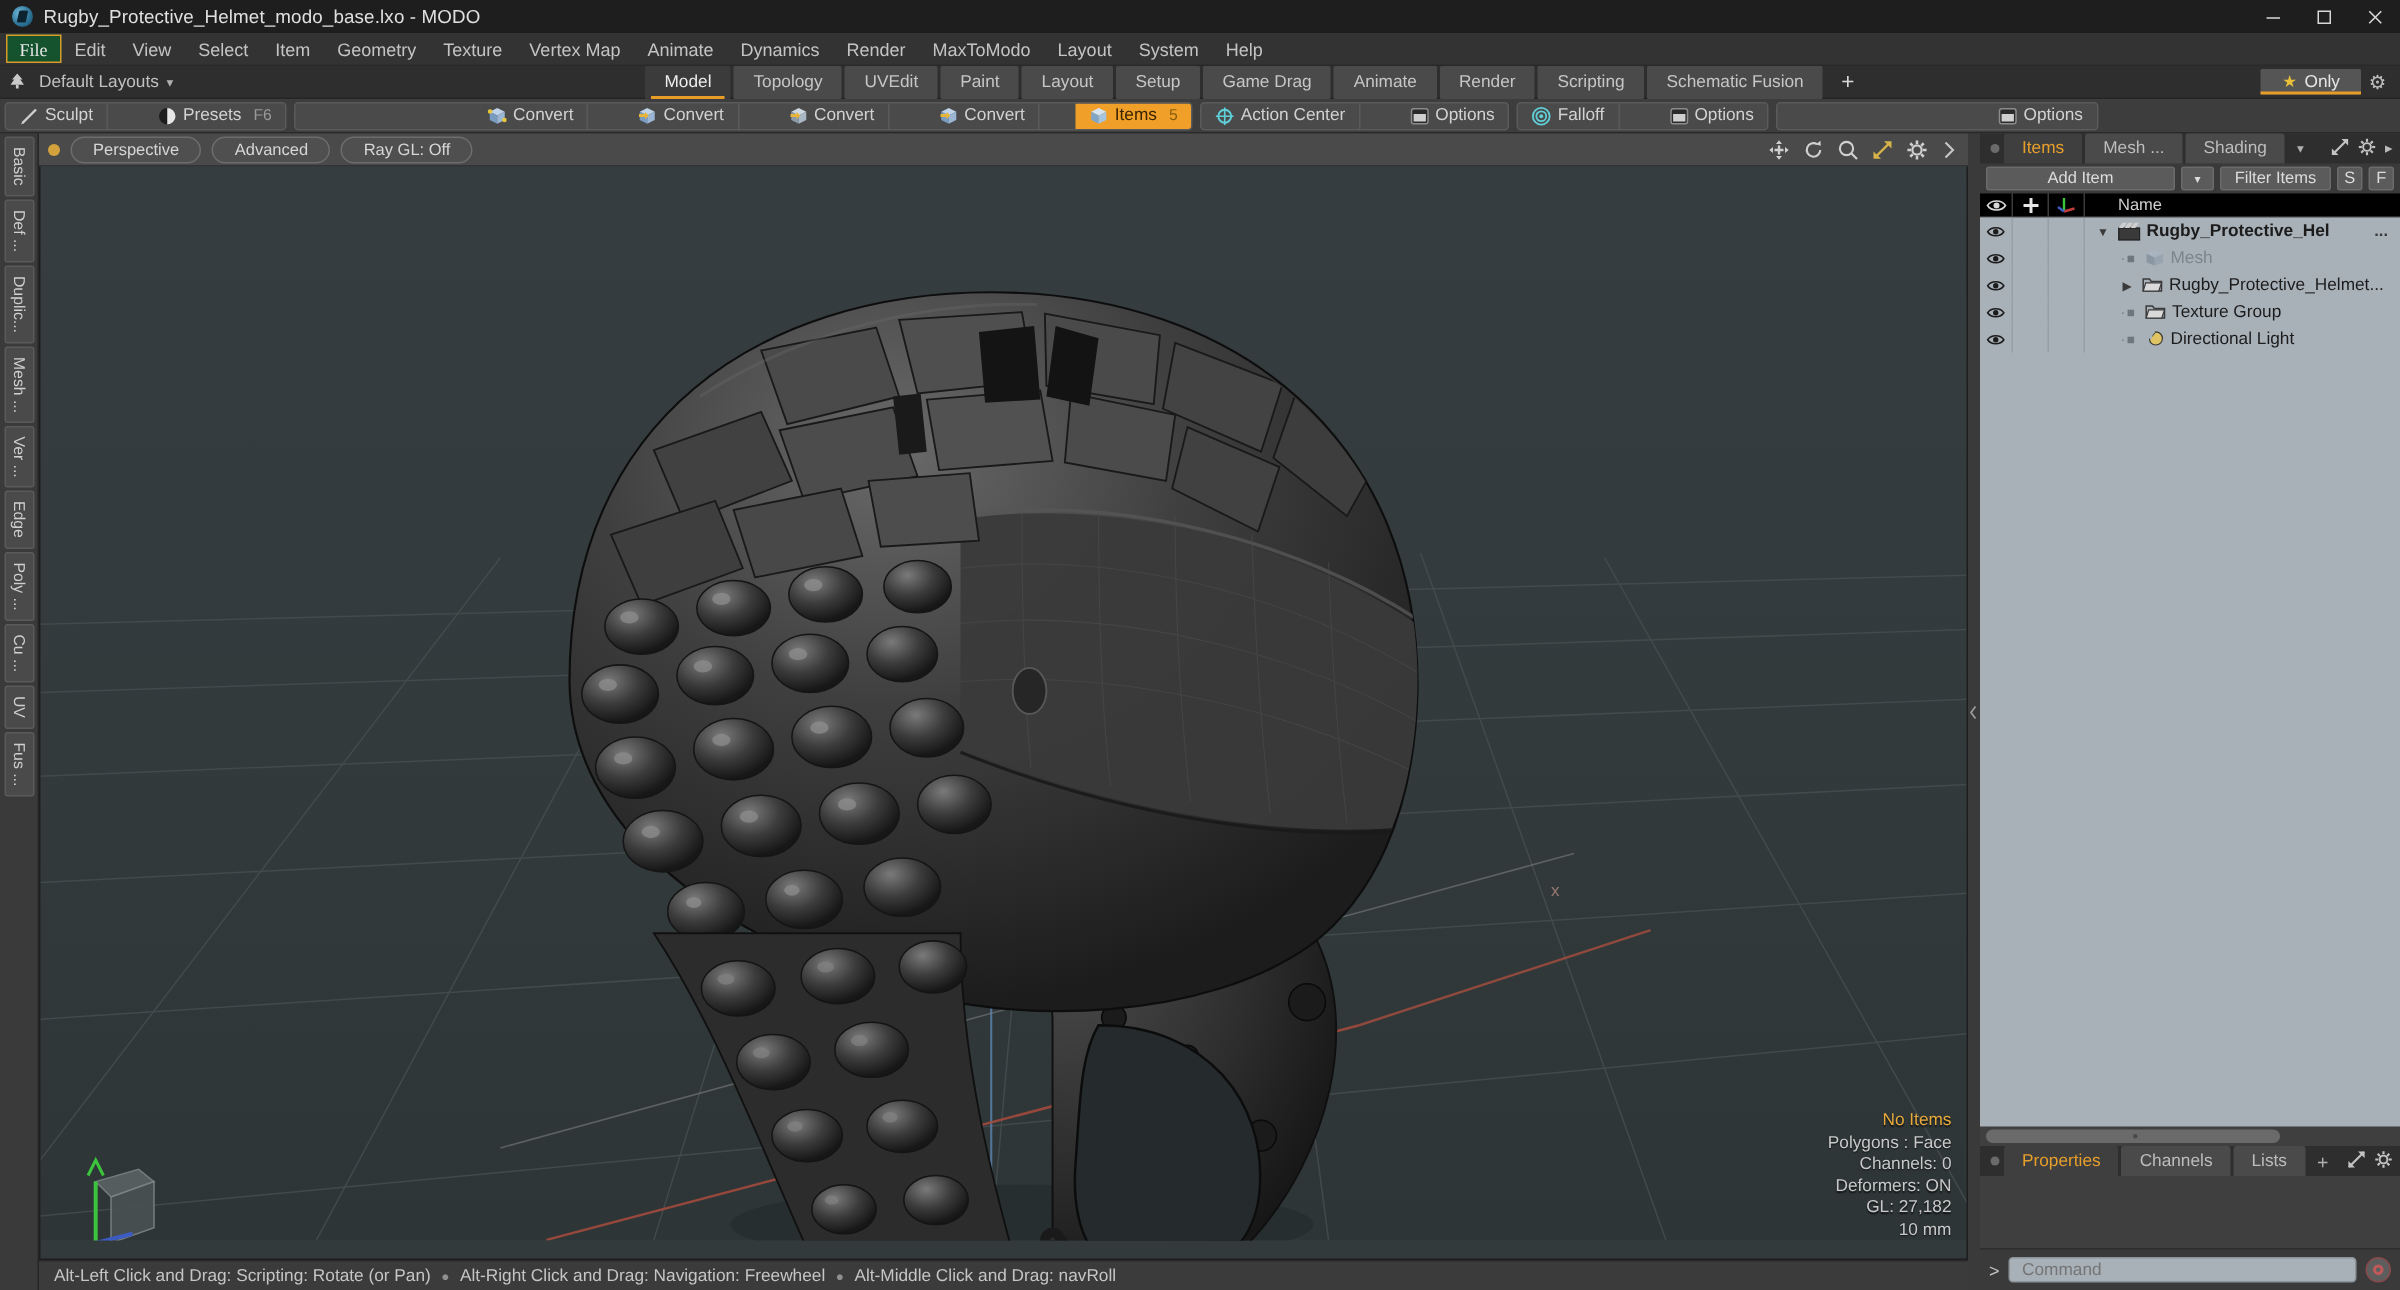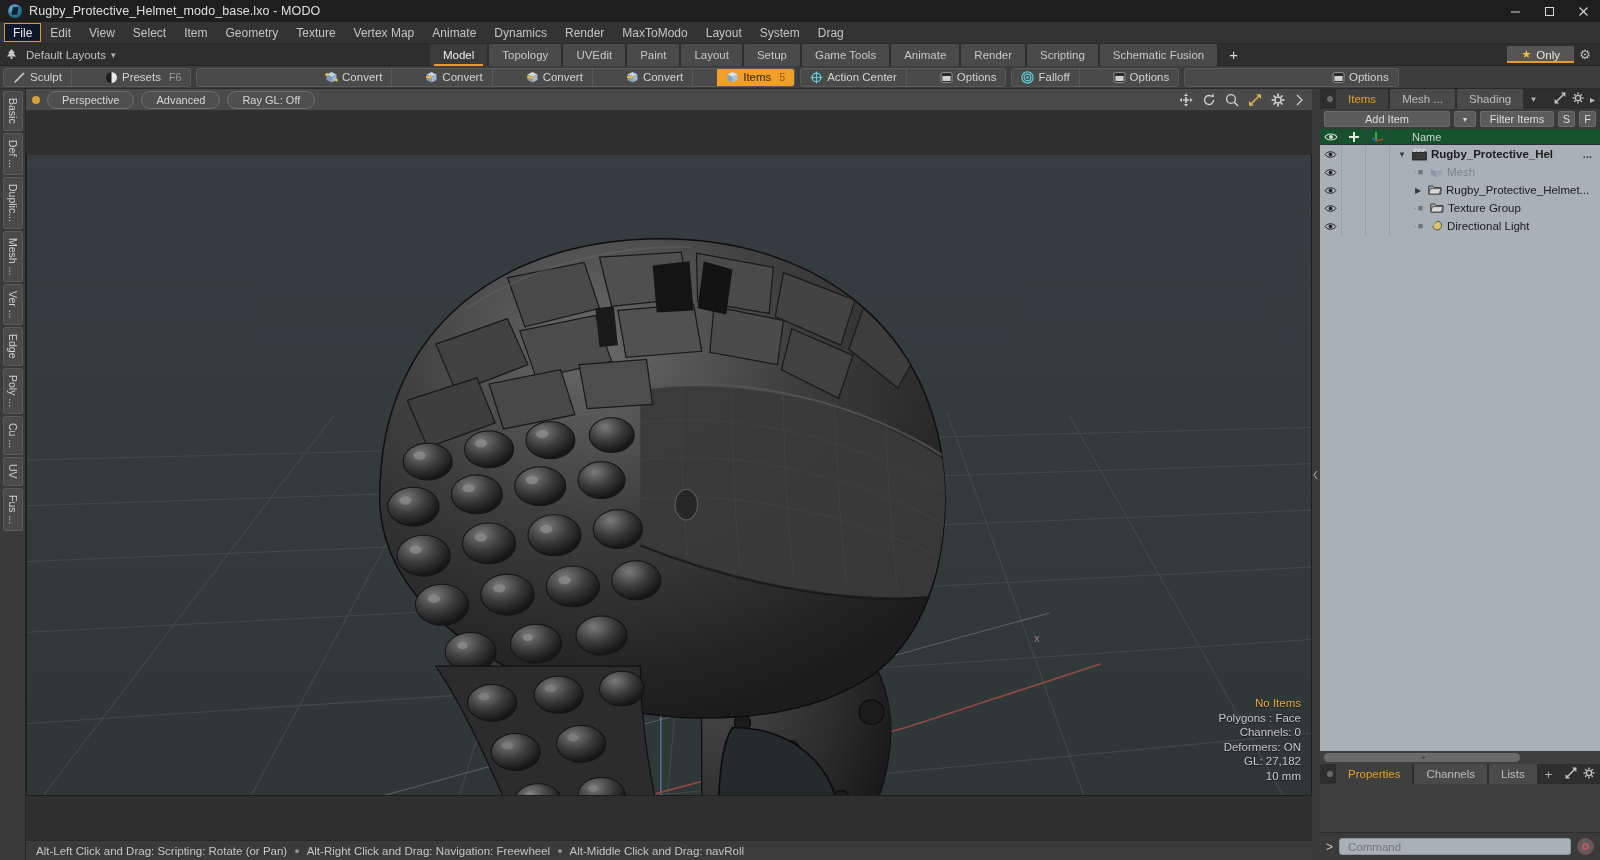--- a/index.html
+++ b/index.html
@@ -38,21 +38,21 @@
 
   
   .menubar {
     height: 22px; flex: 0 0 22px; background:#333333; display:flex; align-items:center;
     padding-left: 4px; border-bottom:1px solid #2a2a2a;
   }
   .menu-item {
     padding: 2px 9px; font-size: 12px; color:#c4c4c4; line-height:16px; height:19px;
   }
   .menu-item.active {
-    background:#0f172a; border:1px solid #d89b2a; color:#e8e8e8; padding:1px 8px;
+    background:#14532d; border:1px solid #d89b2a; color:#e8e8e8; padding:1px 8px;font-family:Liberation Serif, serif;
   }
 
   
   .layoutrow {
     height: 22px; flex: 0 0 22px; background:#2e2e2e; display:flex; align-items:center;
     border-bottom:1px solid #252525; position:relative;
   }
   .tree-icon { width: 22px; display:flex; align-items:center; justify-content:center; }
   .layout-label { font-size:11.5px; color:#c0c0c0; padding-left:4px; }
   .caret-dn { margin-left:5px; font-size:9px; color:#b0b0b0; }
@@ -106,21 +106,21 @@
   }
   .vtab {
     width:20px; background:#4a4a4a; border:1px solid #5a5a5a; border-radius:2px;
     margin-bottom:2px; color:#cfcfcf; font-size:10.5px;
     writing-mode:vertical-rl; text-orientation:mixed;
     padding:6px 1px; white-space:nowrap; overflow:hidden;
     display:flex; align-items:center; justify-content:center;
   }
 
   
-  .vpcol { flex:1 1 auto; display:flex; flex-direction:column; min-width:0; background:#2f2f2f;gap:44px; }
+  .vpcol { flex:1 1 auto; display:flex; flex-direction:column; min-width:0; background:#2f2f2f; }
   .vphead {
     height:22px; flex:0 0 22px; background:#4a4a4a; display:flex; align-items:center;
     padding:0 6px; gap:7px; position:relative; border-bottom:1px solid #333;
   }
   .vp-dot { width:8px; height:8px; border-radius:50%; background:#d4a23c; flex:0 0 8px; }
   .vp-pill {
     border:1px solid #6d6d6d; border-radius:9px; padding:1px 14px; font-size:11px;
     color:#d6d6d6; background:#4f4f4f; line-height:14px;
   }
   .vp-tools { margin-left:auto; display:flex; align-items:center; gap:9px; padding-right:2px; }
@@ -171,21 +171,21 @@
     background:#5b5b5b; border:1px solid #6b6b6b; border-radius:2px; color:#dcdcdc;
     font-size:11px; display:flex; align-items:center; justify-content:center; height:16px;
   }
   .pbtn.additem { flex:1 1 auto; }
   .pbtn.dd { width:22px; font-size:8px; }
   .pbtn.filter { width:74px; }
   .pbtn.sq { width:17px; }
 
   .listhead {
     height:17px; flex:0 0 17px; display:flex; align-items:center;
-    background:#14532d; border-top:1px solid #383838; border-bottom:1px solid #2f2f2f;
+    background:#000000; border-top:1px solid #383838; border-bottom:1px solid #2f2f2f;
     font-size:11px; color:#d2d2d2;
   }
   .lh-cell { display:flex; align-items:center; justify-content:center; height:17px; border-right:1px solid #3a3a3a; }
   .lh-eye { width:22px; }
   .lh-cross { width:24px; }
   .lh-axis { width:24px; }
   .lh-name { flex:1 1 auto; justify-content:flex-start; padding-left:22px; border-right:none; }
 
   .itemlist { flex:1 1 auto; background:#a8b0b8; overflow:hidden; position:relative; }
   .irow { height:18px; display:flex; align-items:center; background:#a8b0b8; font-size:11.5px; color:#1c1c1c; }
@@ -258,41 +258,41 @@
     <div class="menu-item">Item</div>
     <div class="menu-item">Geometry</div>
     <div class="menu-item">Texture</div>
     <div class="menu-item">Vertex Map</div>
     <div class="menu-item">Animate</div>
     <div class="menu-item">Dynamics</div>
     <div class="menu-item">Render</div>
     <div class="menu-item">MaxToModo</div>
     <div class="menu-item">Layout</div>
     <div class="menu-item">System</div>
-    <div class="menu-item">Drag</div>
+    <div class="menu-item">Help</div>
   </div>
 
   <div class="layoutrow">
     <div class="tree-icon">
       <svg width="13" height="13" viewBox="0 0 13 13">
         <path d="M6.5 1 L10 5 L8.5 5 L11 8.5 L2 8.5 L4.5 5 L3 5 Z" fill="#c9c9c9"></path>
         <rect x="5.6" y="8.5" width="1.8" height="2.5" fill="#c9c9c9"></rect>
       </svg>
     </div>
     <div class="layout-label">Default Layouts</div>
     <div class="caret-dn">▾</div>
 
     <div class="layout-tabs">
       <div class="ltab active">Model</div>
       <div class="ltab">Topology</div>
       <div class="ltab">UVEdit</div>
       <div class="ltab">Paint</div>
       <div class="ltab">Layout</div>
       <div class="ltab">Setup</div>
-      <div class="ltab">Game Tools</div>
+      <div class="ltab">Game Drag</div>
       <div class="ltab">Animate</div>
       <div class="ltab">Render</div>
       <div class="ltab">Scripting</div>
       <div class="ltab">Schematic Fusion</div>
       <div class="ltab plus">+</div>
     </div>
 
     <div class="only-grp">
       <div class="only-btn">
         <span class="star">★</span>

